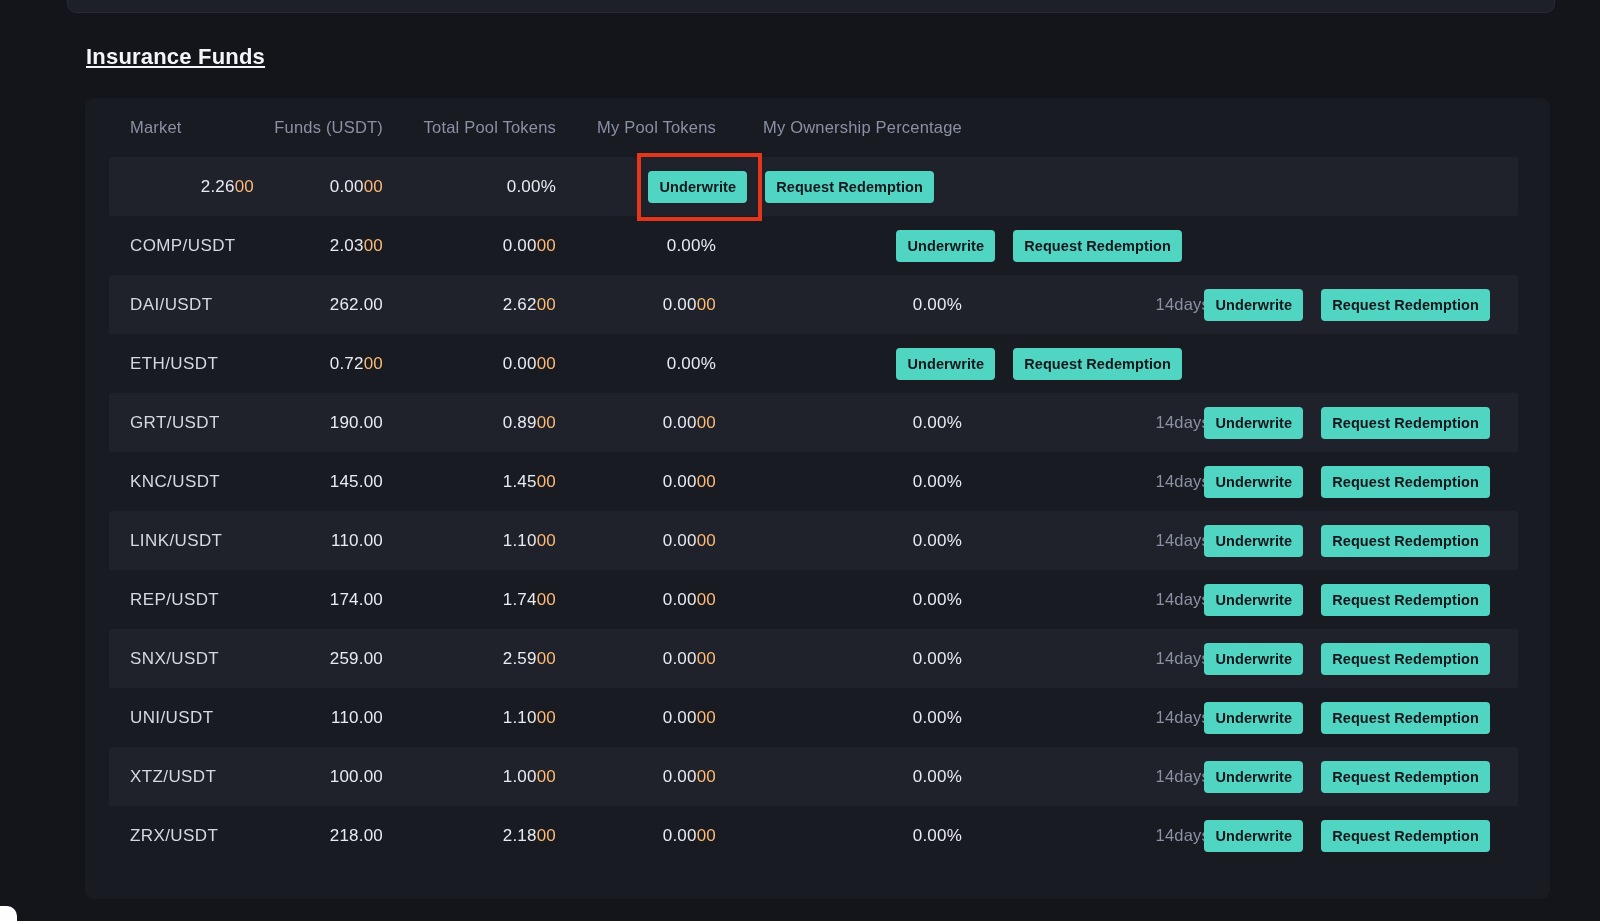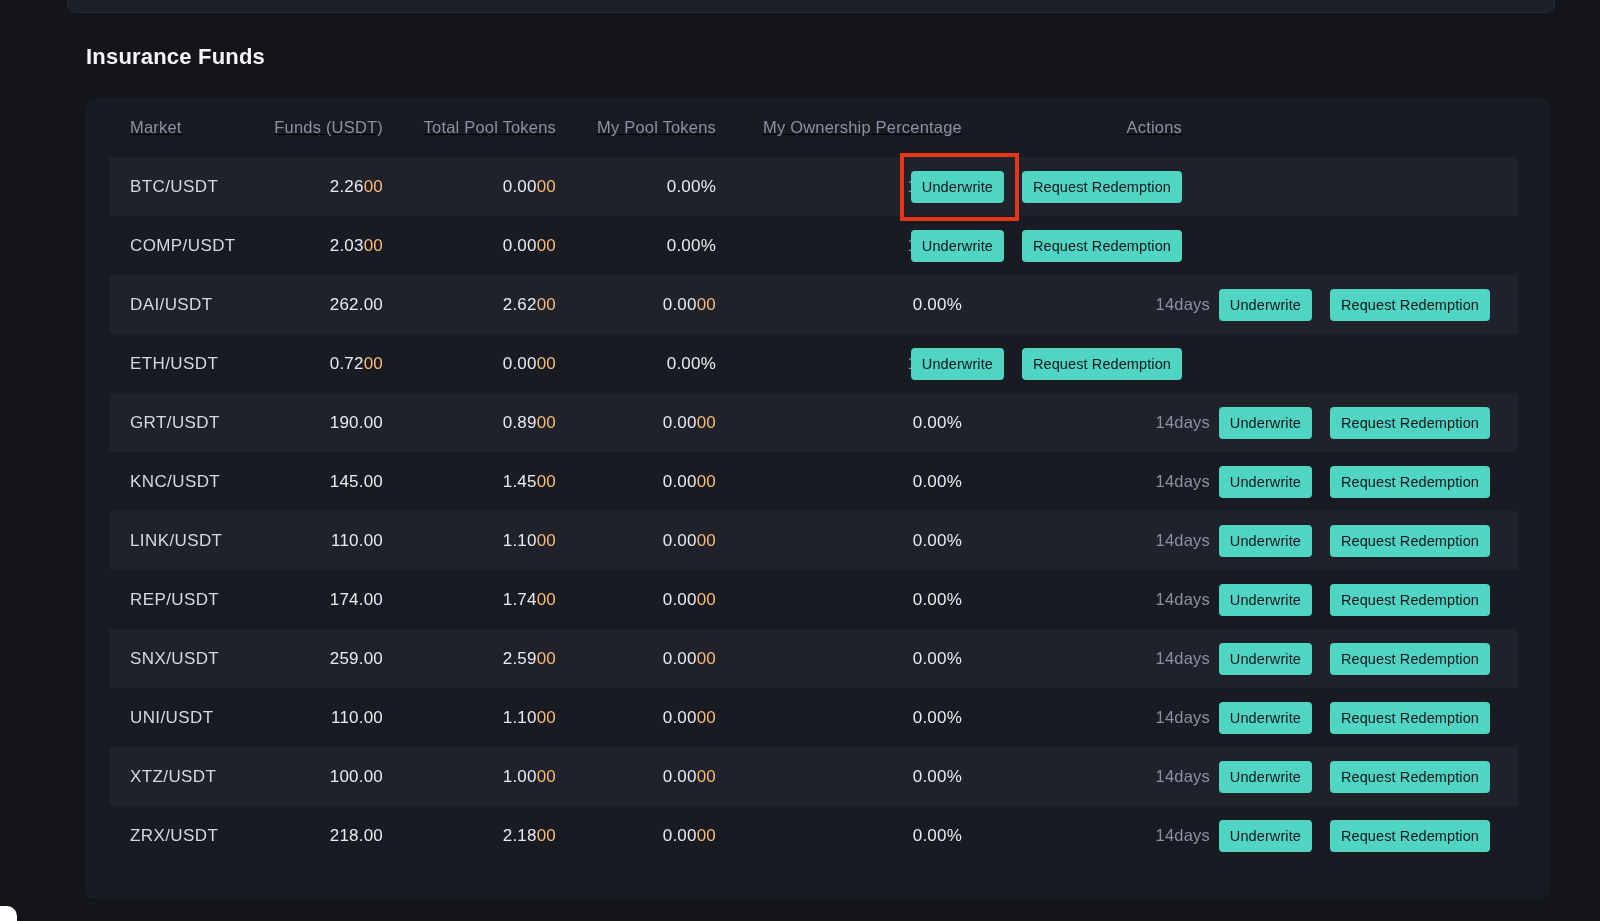--- a/index.html
+++ b/index.html
@@ -9,33 +9,33 @@
     font-family:"Liberation Sans","DejaVu Sans",sans-serif;
     position:relative;
   }
   
   .top-card-edge {
     position:absolute; left:67px; top:-22px; width:1488px; height:35px;
     background:#1d1f29; border:1px solid #272a36; border-radius:9px;
   }
   .section-title {
     position:absolute; left:86px; top:44px;
-    font-size:22px; font-weight:800; color:#f4f5f8; letter-spacing:.2px;
+    font-size:22px; font-weight:800; color:#f4f5f8; letter-spacing:.2px;text-decoration:underline;
   }
   .panel {
     position:absolute; left:85px; top:98px; width:1465px; height:801px;
     background:#191b23; border-radius:9px;
   }
   .inner { margin:0 32px 0 24px; width:1409px; }
   .grid {
     display:grid;
     grid-template-columns:145px 129px 173px 160px 246px 248px 308px;
     align-items:stretch;
   }
-  .header-row { height:59px;text-decoration:underline; }
+  .header-row { height:59px; }
   .th {
     display:flex; align-items:center; justify-content:flex-end;
     color:#8a91a3; font-size:16.5px; font-weight:400; letter-spacing:.2px;
     white-space:nowrap;
   }
   .row { height:59px; border-radius:2px; }
   .row.alt { background:#1f212b; }
   .td {
     display:flex; align-items:center; justify-content:flex-end;
     color:#e9ebf0; font-size:17px; font-weight:500; letter-spacing:.2px;
@@ -43,21 +43,21 @@
   }
   .left { justify-content:flex-start; padding-left:21px; }
   .market { color:#d5d9e0; font-weight:400; letter-spacing:.4px; }
   .faded { color:#fdba74; }
   .dim { color:#8a91a3; font-size:16.5px; font-weight:400; }
   .actions-cell { gap:18px; padding-right:28px; }
   .btn {
     height:32px; padding:0 11px; border:none; border-radius:4px;
     background:#50d5c3; color:#15171d;
     font-family:"Liberation Sans","DejaVu Sans",sans-serif;
-    font-size:14.5px; font-weight:400; letter-spacing:.1px;
+    font-size:14.5px; font-weight:700; letter-spacing:.1px;
     cursor:pointer; white-space:nowrap;
   }
   .uw-wrap { position:relative; display:inline-flex; }
   .red-box {
     display:none; position:absolute; pointer-events:none;
     left:-11px; right:-15px; top:-18px; bottom:-18px;
     border:4px solid #e5361b; z-index:5;
   }
   .row.highlighted .red-box { display:block; }
   .corner-artifact {
@@ -73,25 +73,23 @@
 <h2 class="section-title">Insurance Funds</h2>
 
 <div class="panel">
   <div class="inner">
     <div class="grid header-row">
       <div class="th left">Market</div>
       <div class="th">Funds (USDT)</div>
       <div class="th">Total Pool Tokens</div>
       <div class="th">My Pool Tokens</div>
       <div class="th">My Ownership Percentage</div>
-      <div class="th" style="padding-right:28px;">Actions</div>
     </div>
     <div id="table-body">
   <div class="grid row alt highlighted">
-    <div class="td left market">BTC/USDT</div>
     <div class="td">
       <span>2.26</span>
             <span class="faded">00</span>
     </div>
     <div class="td">
       <span>0.00</span>
             <span class="faded">00</span>
     </div>
     <div class="td">0.00%</div>
     <div class="td dim">14days</div>

